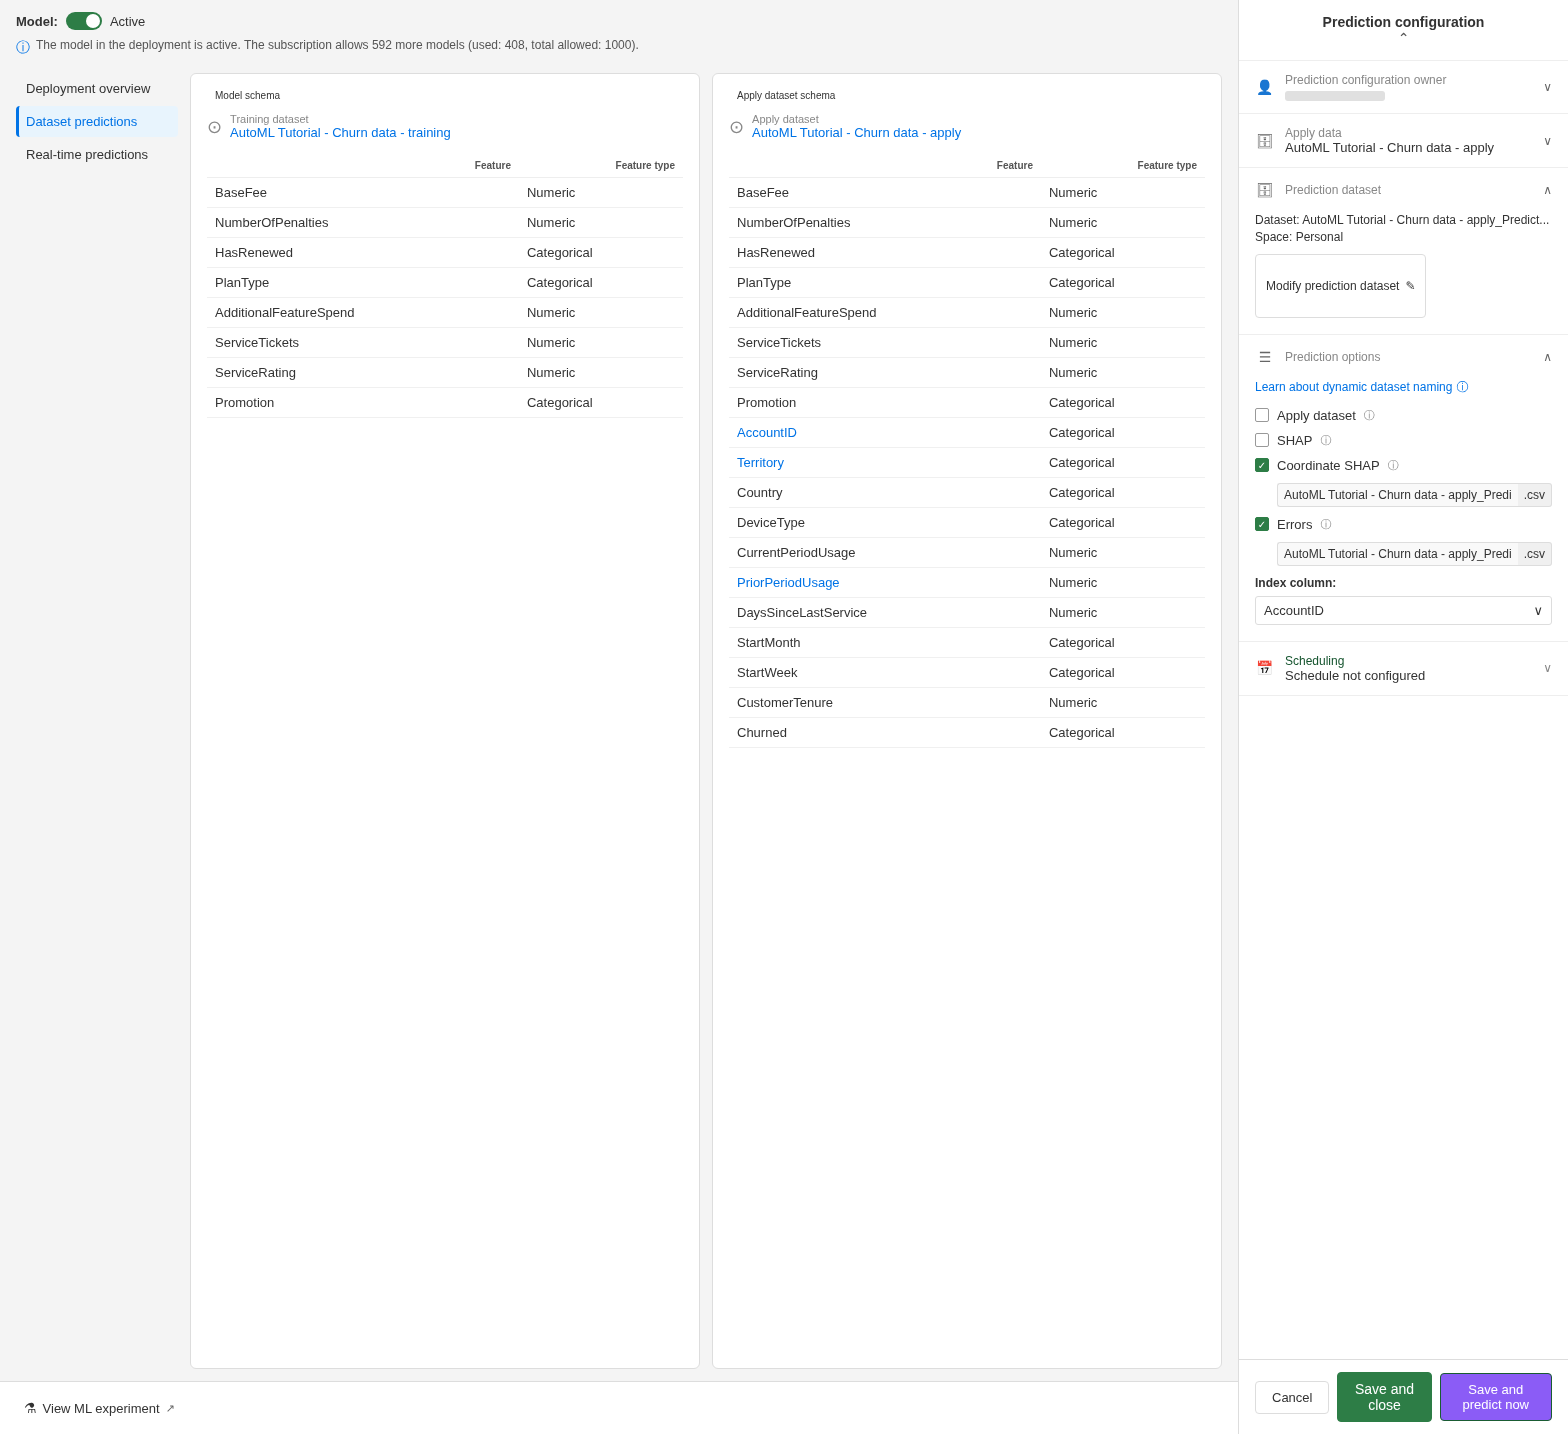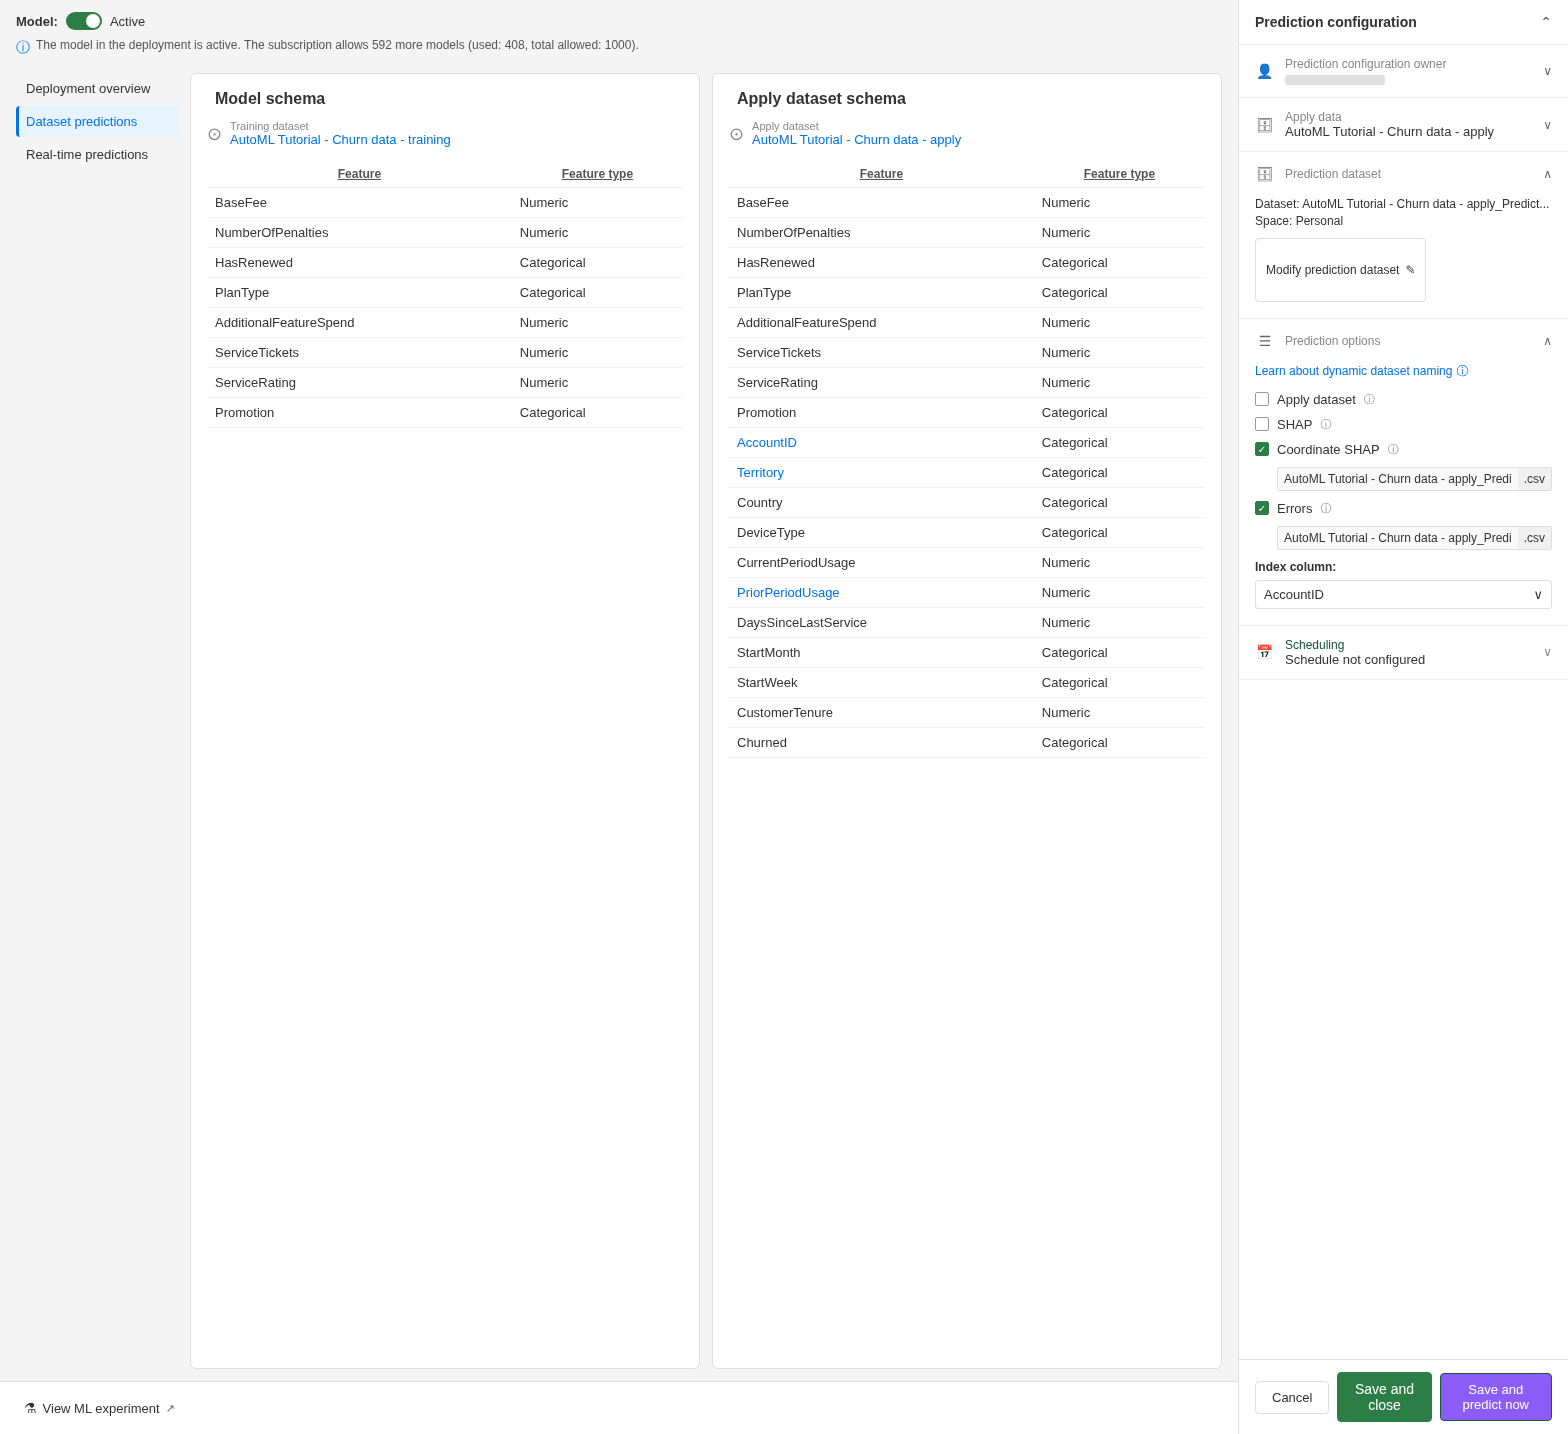--- a/index.html
+++ b/index.html
@@ -13,37 +13,37 @@
     .info-bar { display: flex; align-items: flex-start; gap: 6px; margin-bottom: 16px; font-size: 12px; color: #555; }
     .info-icon { color: #0073e6; font-size: 14px; flex-shrink: 0; margin-top: 1px; }
 
     
     .sidebar-nav { width: 170px; flex-shrink: 0; padding-right: 8px; }
     .sidebar-nav-item { padding: 8px 10px; cursor: pointer; border-radius: 4px; color: #333; font-size: 13px; margin-bottom: 2px; }
     .sidebar-nav-item.active { background: #e8f4fd; border-left: 3px solid #0073e6; color: #0073e6; font-weight: 500; padding-left: 7px; }
 
     
     .schema-card { background: white; border: 1px solid #ddd; border-radius: 6px; flex: 1; padding: 16px; overflow-y: auto; }
-    .schema-card-title { font-size: 16px; font-weight: 700; margin-bottom: 12px; color: #333; padding-left: 8px; }
+    .schema-card-title { font-size: 10px; font-weight: 400; margin-bottom: 12px; color: #333; padding-left: 8px; }
 
     .dataset-ref { display: flex; align-items: center; gap: 8px; margin-bottom: 14px; }
     .dataset-icon { color: #888; font-size: 18px; }
     .dataset-label { font-size: 11px; color: #888; }
     .dataset-name { font-size: 13px; color: #0073e6; font-weight: 500; }
 
     .schema-table { width: 100%; border-collapse: collapse; }
-    .schema-table th { text-align: center; padding: 6px 8px; font-size: 12px; color: #555; font-weight: 600; border-bottom: 1px solid #eee; text-decoration: underline; }
+    .schema-table th { text-align: right; padding: 6px 8px; font-size: 10px; color: #555; font-weight: 600; border-bottom: 1px solid #eee; }
     .schema-table td { padding: 7px 8px; font-size: 13px; border-bottom: 1px solid #f0f0f0; }
 
     
     .bottom-bar { display: flex; align-items: center; padding: 12px 16px; gap: 8px; border-top: 1px solid #ddd; background: white; }
     .view-experiment-btn { display: flex; align-items: center; gap: 6px; color: #333; font-size: 13px; cursor: pointer; padding: 6px 8px; border: none; background: none; }
     .flask-icon { font-size: 14px; }
     .external-link-icon { font-size: 11px; color: #666; }
-    .right-panel-header { display: flex; align-items: center; justify-content: space-between; padding: 14px 16px; border-bottom: 1px solid #eee; }
+    .right-panel-header { display: flex; align-items: center; justify-content: space-between; padding: 14px 16px; border-bottom: 1px solid #eee; flex-direction: column; }
     .right-panel-title { font-size: 14px; font-weight: 600; }
     .collapse-icon { cursor: pointer; font-size: 14px; color: #555; }
     
     .config-section { border-bottom: 1px solid #eee; }
     .config-section-header { display: flex; align-items: center; padding: 12px 16px; cursor: pointer; }
     .config-section-icon { width: 20px; height: 20px; margin-right: 10px; display: flex; align-items: center; justify-content: center; color: #666; font-size: 14px; }
     .config-section-content { flex: 1; }
     .config-section-label { font-size: 12px; color: #888; }
     .config-section-value { font-size: 13px; color: #333; }
     .config-section-chevron { color: #666; font-size: 12px; margin-left: 8px; }

